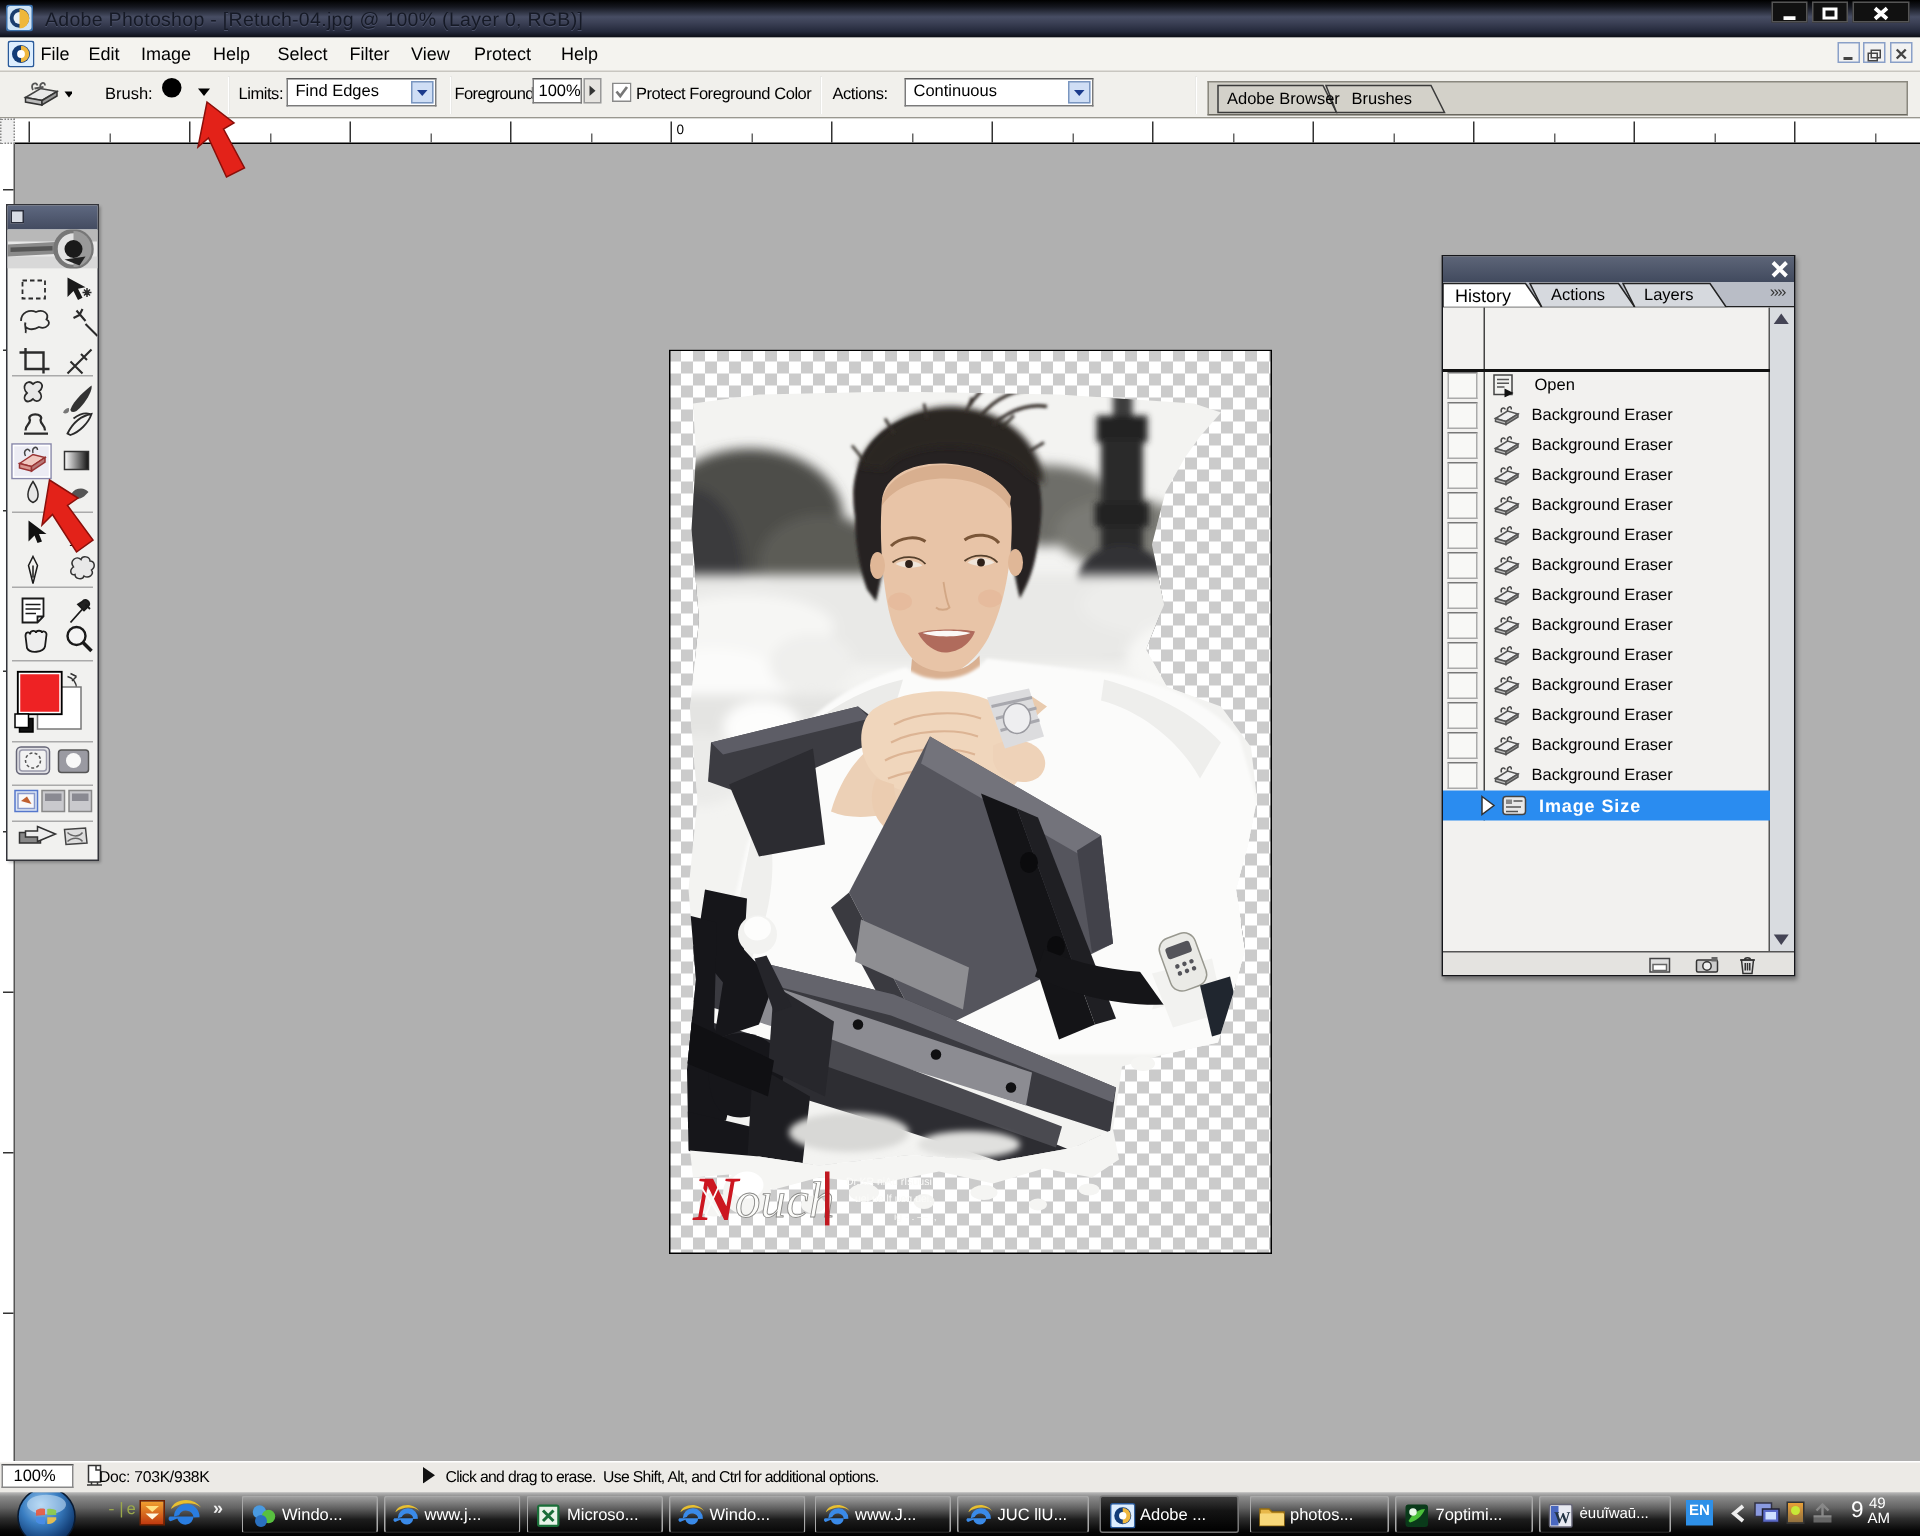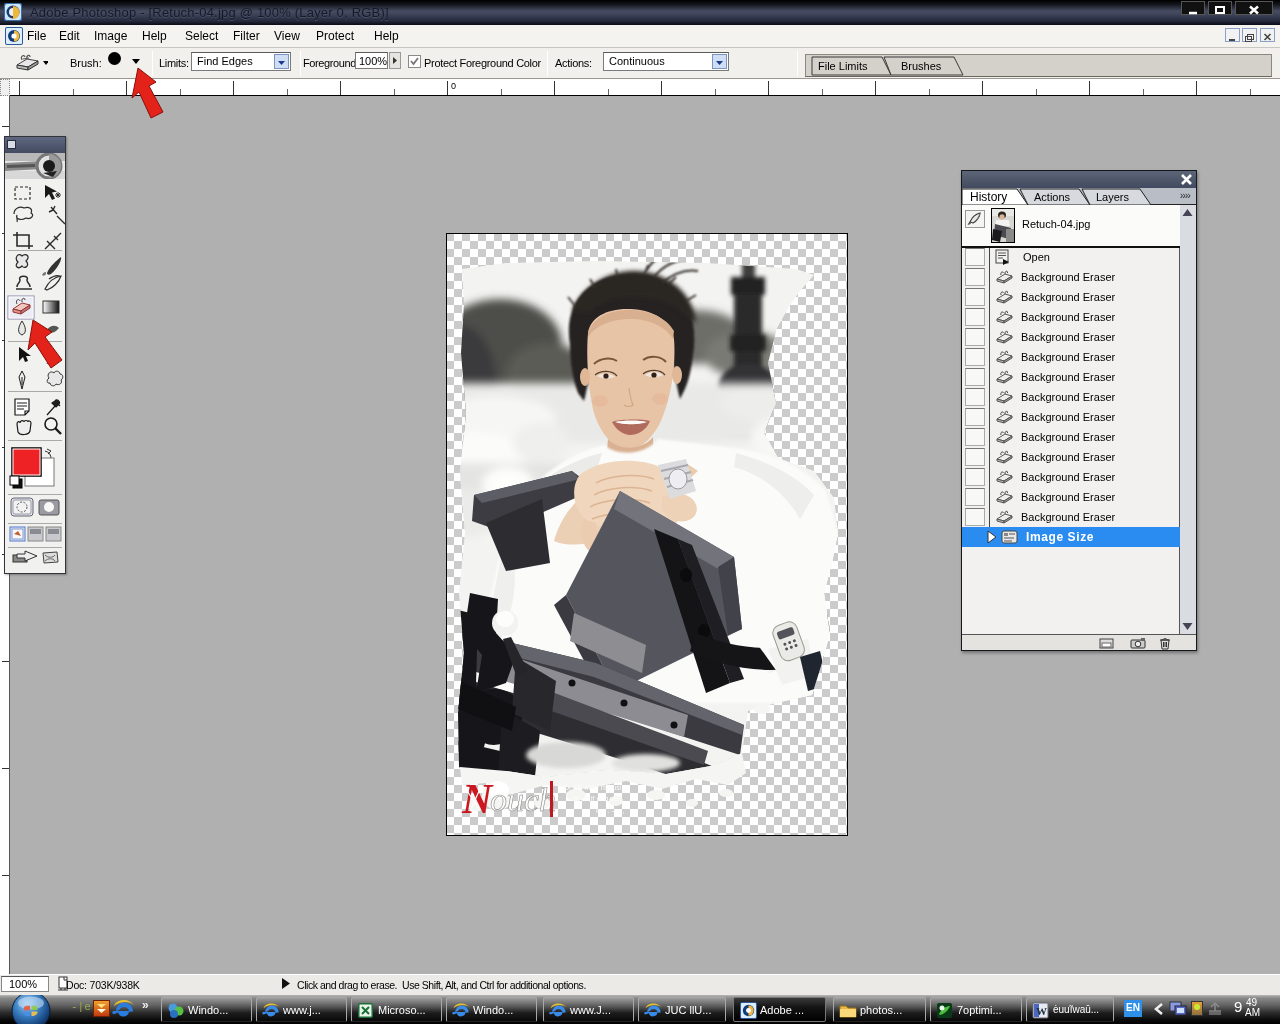--- a/index.html
+++ b/index.html
@@ -84,21 +84,21 @@
 <div class="abs" style="left:712px;top:54px;width:15px;height:15px;background:#cfdef5;border:1px solid #7a96c0"><svg width="13" height="13">
       <path d="M3 5 l7 0 l-3.5 4 z" fill="#1a3a8c"></path>
     </svg></div>
 <div class="abs vsep" style="left:797px"></div>
 
 <div class="abs" style="left:805px;top:54px;width:467px;height:23px;background:#d3d1c9;border:1px solid #8a887f;border-bottom-color:#6a685f"></div>
 <svg class="abs" style="left:806px;top:55px" width="160" height="21" viewBox="0 0 160 21">
  <path d="M6 20 L6 2 L76 2 L85 20 Z" fill="#d3d1c9" stroke="#3a3a3a"></path>
  <path d="M85 20 L78 2 L148 2 L157 20 Z" fill="#d3d1c9" stroke="#3a3a3a"></path>
 </svg>
-<div class="abs ot" style="left:818px;top:60px">File Limits</div>
+<div class="abs ot" style="left:818px;top:60px">Adobe Browser</div>
 <div class="abs ot" style="left:901px;top:60px">Brushes</div>
 
 <div class="abs" style="left:1225px;top:28px;width:15px;height:14px;background:#f2f2f2;border:1px solid #8aa0c8"><svg width="13" height="12">
       <path d="M3 9 h6" stroke="#444" stroke-width="2"></path>
     </svg></div>
 <div class="abs" style="left:1242px;top:28px;width:15px;height:14px;background:#f2f2f2;border:1px solid #8aa0c8"><svg width="13" height="12">
       <rect x="4.5" y="3.5" width="6" height="5" fill="none" stroke="#444"></rect>
       <rect x="2.5" y="5.5" width="6" height="5" fill="none" stroke="#444"></rect>
     </svg></div>
 <div class="abs" style="left:1260px;top:28px;width:15px;height:14px;background:#f2f2f2;border:1px solid #8aa0c8"><svg width="13" height="12">
@@ -456,41 +456,20 @@
  <div style="position:absolute;left:218px;top:34px;width:16px;height:429px;background:#d9dce0">
   <svg style="position:absolute;left:2px;top:3px" width="11" height="9">
         <path d="M5.5 1 l5 7 l-10 0 z" fill="#445"></path>
       </svg>
   <svg style="position:absolute;left:2px;bottom:3px" width="11" height="9">
         <path d="M0.5 1 l10 0 l-5 7 z" fill="#445"></path>
       </svg>
  </div>
  <div style="position:absolute;left:27px;top:34px;width:1px;height:342px;background:#444"></div>
 
- <div style="position:absolute;left:0;top:34px;width:218px;height:41px;background:#fbfbfa">
-  <div style="position:absolute;left:3px;top:5px;width:20px;height:18px;background:#f4f4f2;border:1px solid #999"></div>
-  <svg style="position:absolute;left:5px;top:7px" width="16" height="14" viewBox="0 0 16 14">
-        <path d="M3 10 C5 5 9 2 13 1 C13 4 10 9 6 11 Z" fill="#e8e8e8" stroke="#333" stroke-width="1.1"></path>
-        <path d="M4 11 c-0.5 1.5 -2 2 -3.5 1.5 c0.8 -1 1.5 -2 2 -3 z" fill="#555"></path>
-        <path d="M13 1 C13 4 10 8 7 10" fill="none" stroke="#777"></path>
-      </svg>
-  <div style="position:absolute;left:29px;top:3px;width:24px;height:35px;background:#888;border:1px solid #000">
-   <svg width="22" height="33" viewBox="0 0 22 33">
-          <rect width="22" height="33" fill="#d6d6d2"></rect>
-          <rect y="0" width="22" height="7" fill="#e8e8e4"></rect>
-          <ellipse cx="10" cy="6" rx="4" ry="3.5" fill="#2a2522"></ellipse>
-          <ellipse cx="10" cy="8" rx="2.6" ry="2.8" fill="#d8b498"></ellipse>
-          <path d="M4 11 L17 11 L18 17 L3 17 Z" fill="#f2f2f0"></path>
-          <path d="M3 15 L19 19 L17 30 L2 26 Z" fill="#4a4a50"></path>
-          <path d="M1 20 L10 22 L8 33 L0 31 Z" fill="#1a1a1c"></path>
-          <rect x="14" y="20" width="8" height="13" fill="#8a8a88"></rect>
-        </svg>
-  </div>
-  <span style="position:absolute;left:60px;top:13px;font-size:11px">Retuch-04.jpg</span>
- </div>
  <div style="position:absolute;left:0;top:75px;width:218px;height:2px;background:#111"></div>
  <div style="position:absolute;left:0;top:76px;width:218px;height:20px">
  <div style="position:absolute;left:3px;top:1px;width:20px;height:18px;background:#f8f8f6;border:1px solid #aaa;border-top-color:#777"></div>
  <svg style="position:absolute;left:32px;top:2px" width="18" height="16" viewBox="0 0 18 16">
         <rect x="2" y="1" width="12" height="13" fill="#f2f2f0" stroke="#444"></rect>
         <path d="M4 4 h8 M4 6.5 h8 M4 9 h5" stroke="#555" stroke-width="1"></path>
         <path d="M9 10 l6 3 l-6 3 z" fill="#111"></path>
       </svg>
  <span style="position:absolute;left:61px;top:4px;font-size:11px">Open</span>
 </div>

